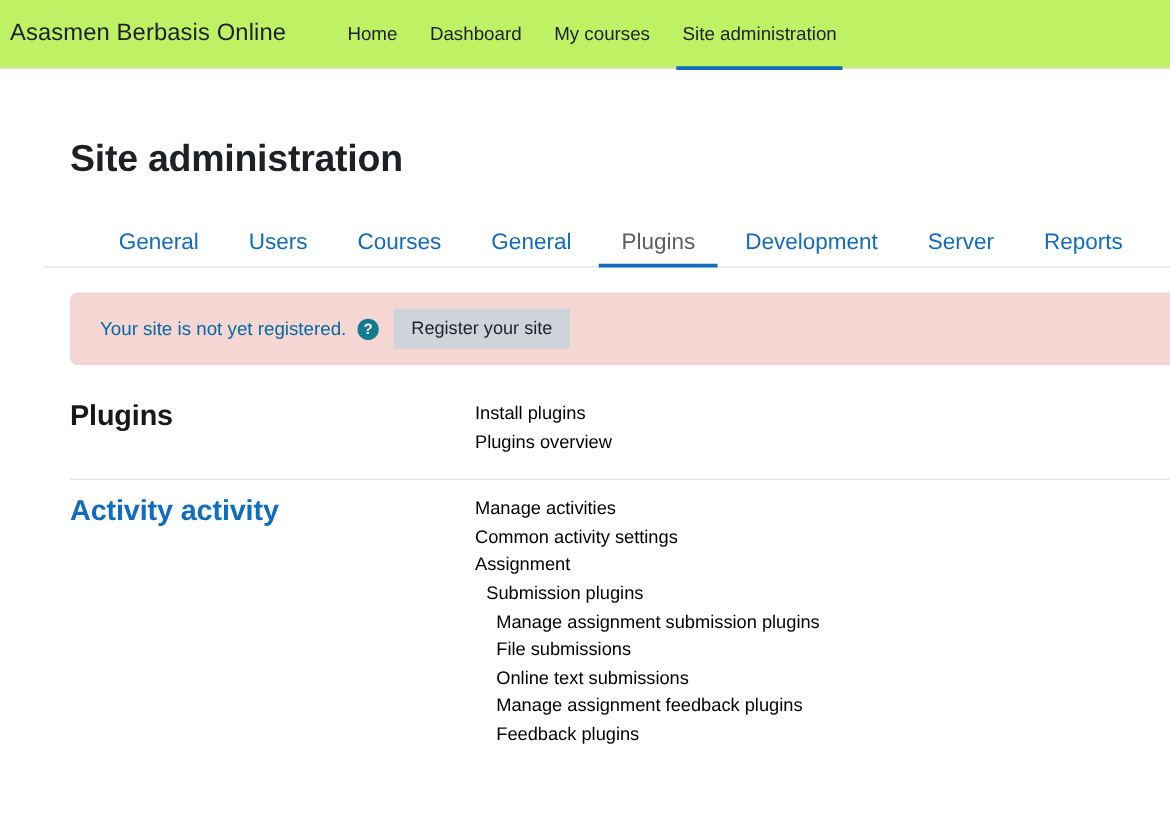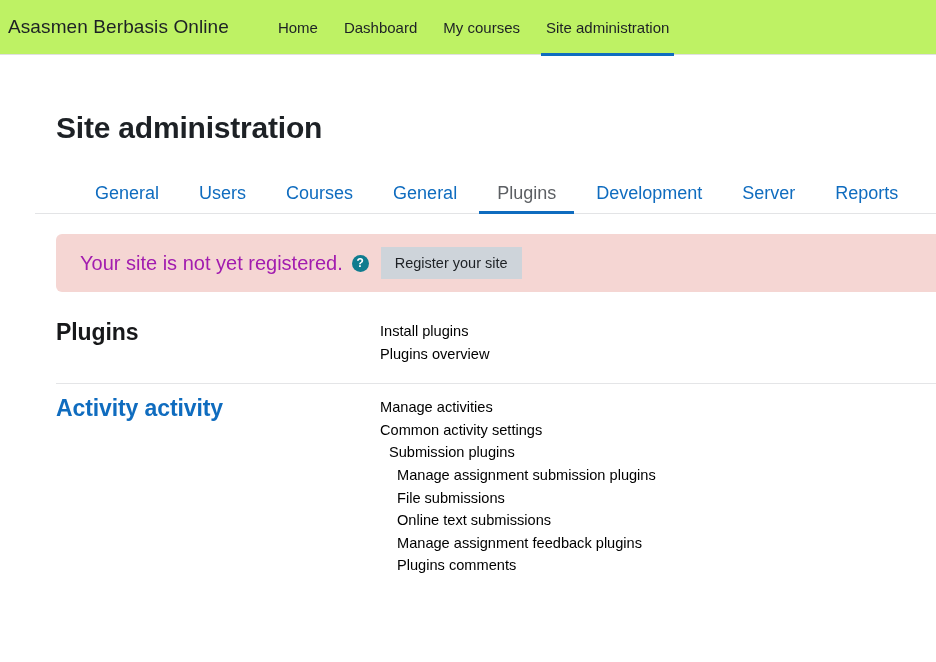--- a/index.html
+++ b/index.html
@@ -115,22 +115,22 @@
     background: #f5d6d3;
     border-radius: 6px;
     height: 58px;
     display: flex;
     align-items: center;
     padding: 0 24px;
     box-sizing: border-box;
     width: 900px;
   }
   .alert-text {
-    font-size: 20px;
-    color: #a21caf;
+    font-size: 15px;
+    color: #0369a1;
     white-space: nowrap;
   }
   .help-icon {
     width: 17px;
     height: 17px;
     border-radius: 50%;
     background: #0f7c8f;
     color: #ffffff;
     font-size: 12px;
     font-weight: bold;
@@ -248,23 +248,24 @@
         </div>
       </div>
       <div class="divider"></div>
       <div class="section section-activity">
         <div class="section-head">
           <h2 class="h-blue">Activity activity</h2>
         </div>
         <div class="section-links">
           <a class="plink lvl-0">Manage activities</a>
           <a class="plink lvl-0">Common activity settings</a>
+          <a class="plink lvl-0">Assignment</a>
           <a class="plink lvl-1">Submission plugins</a>
           <a class="plink lvl-2">Manage assignment submission plugins</a>
           <a class="plink lvl-2">File submissions</a>
           <a class="plink lvl-2">Online text submissions</a>
           <a class="plink lvl-2">Manage assignment feedback plugins</a>
-          <a class="plink lvl-2">Plugins comments</a>
+          <a class="plink lvl-2">Feedback plugins</a>
         </div>
       </div>
     </div>
 
 </div>
 
 </body></html>

